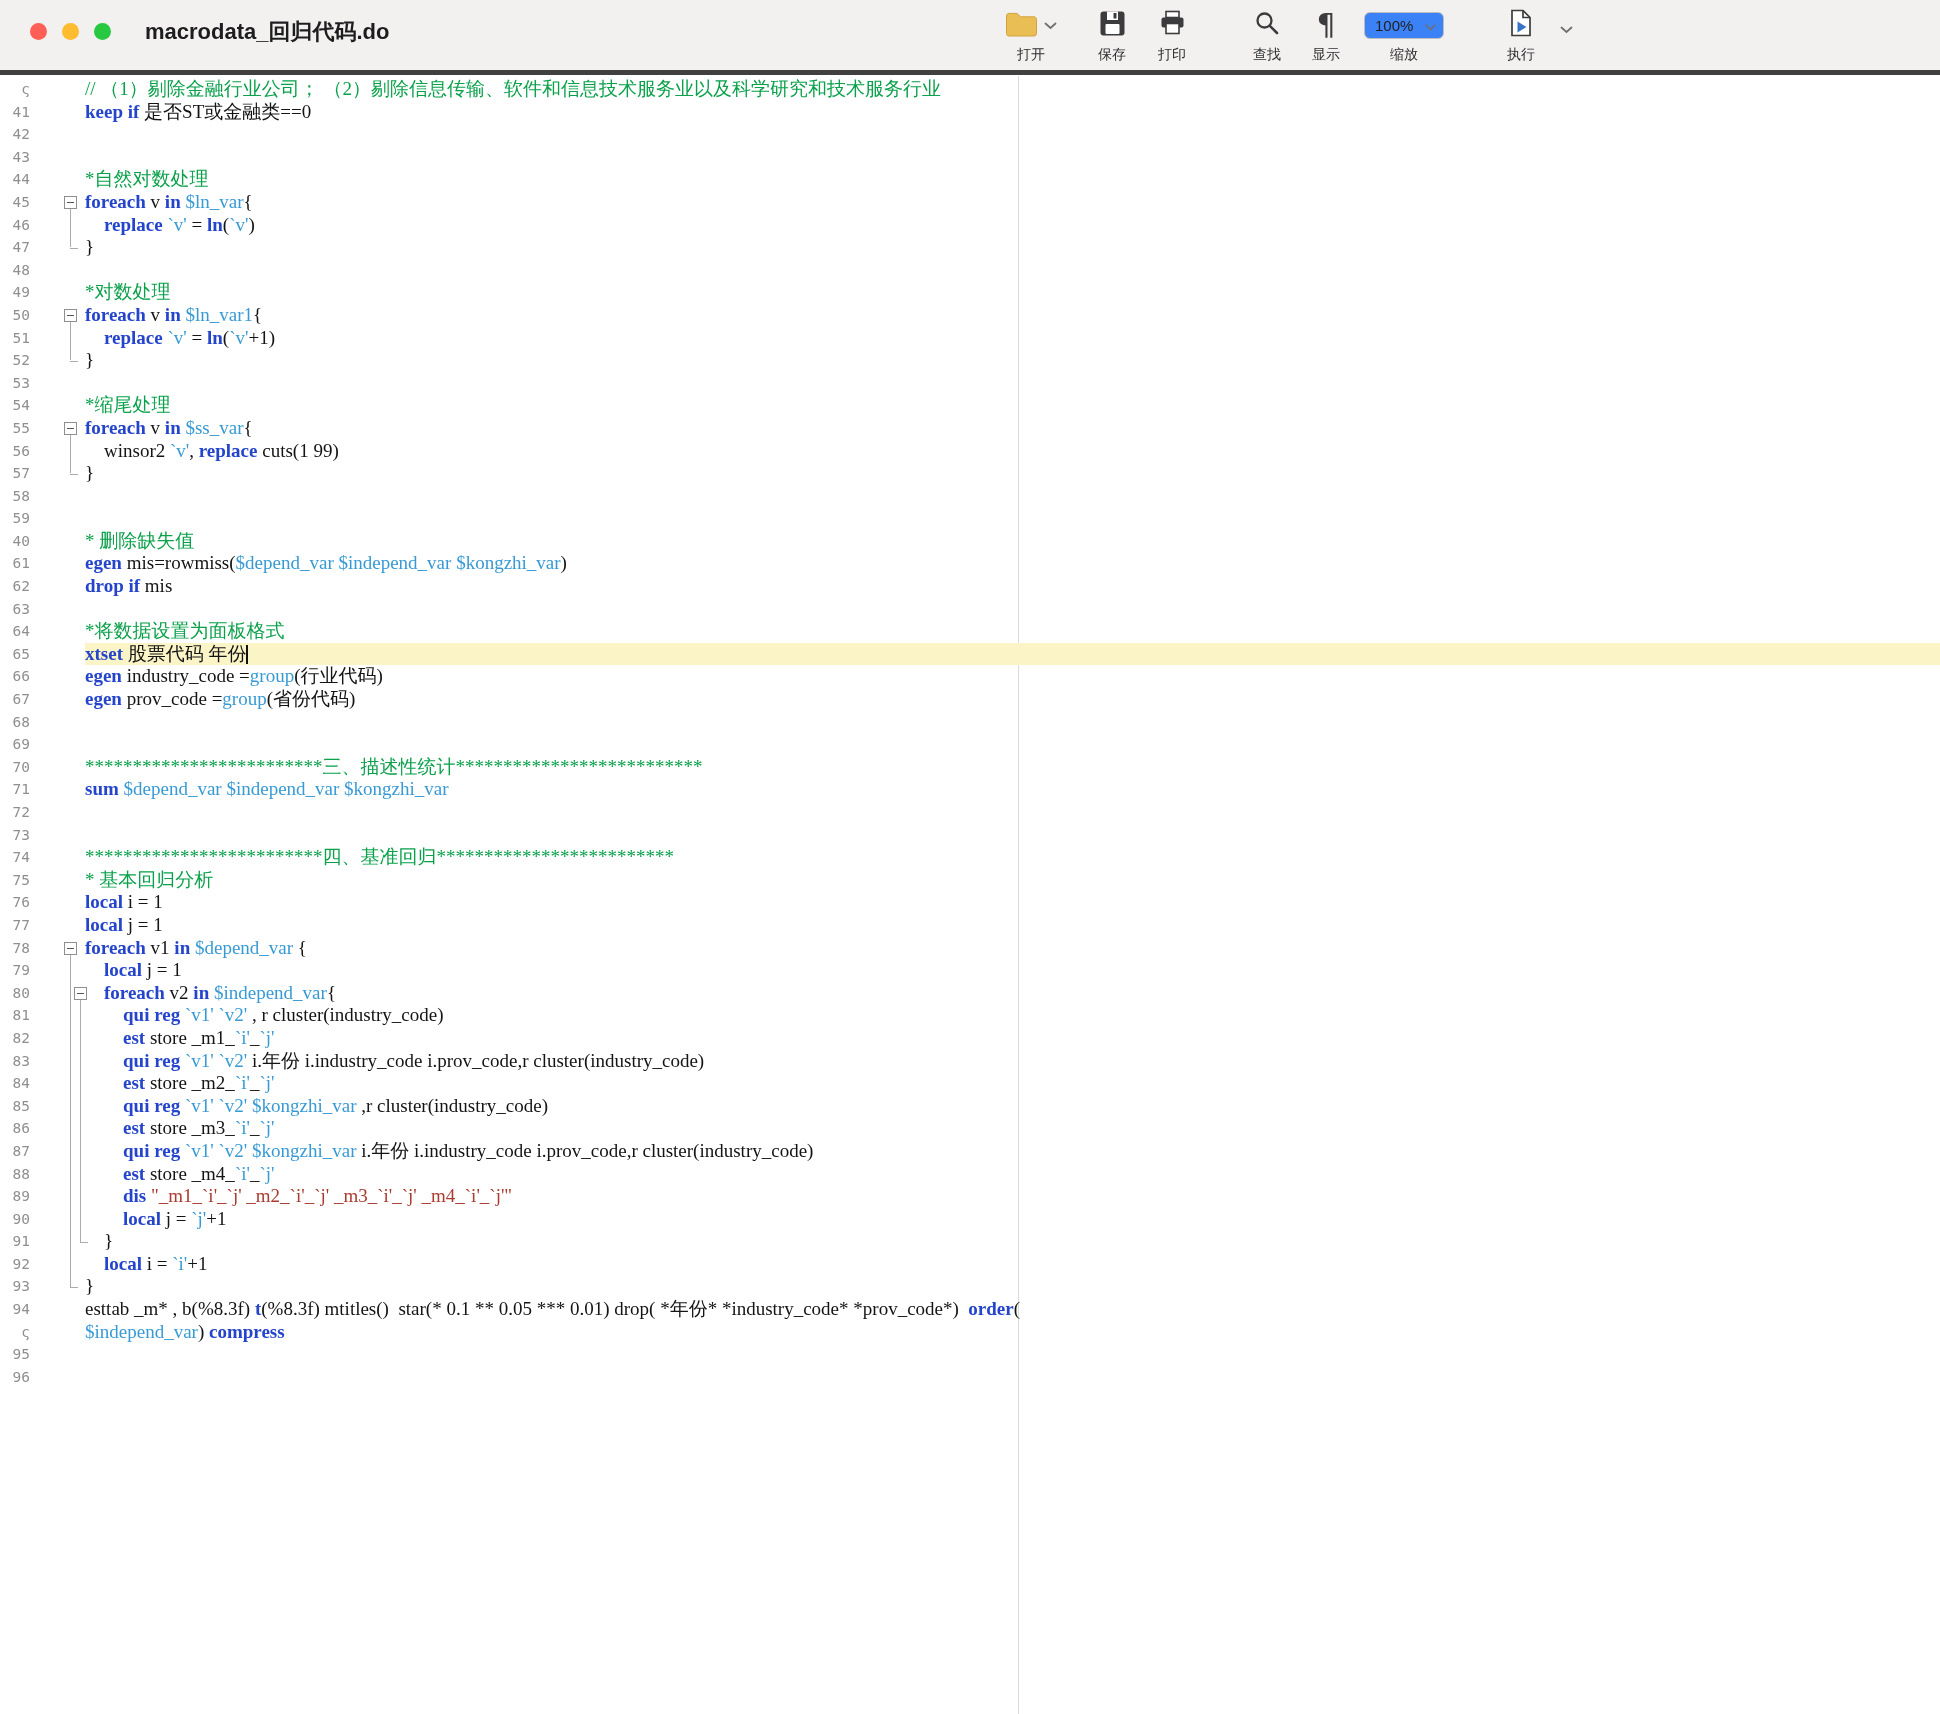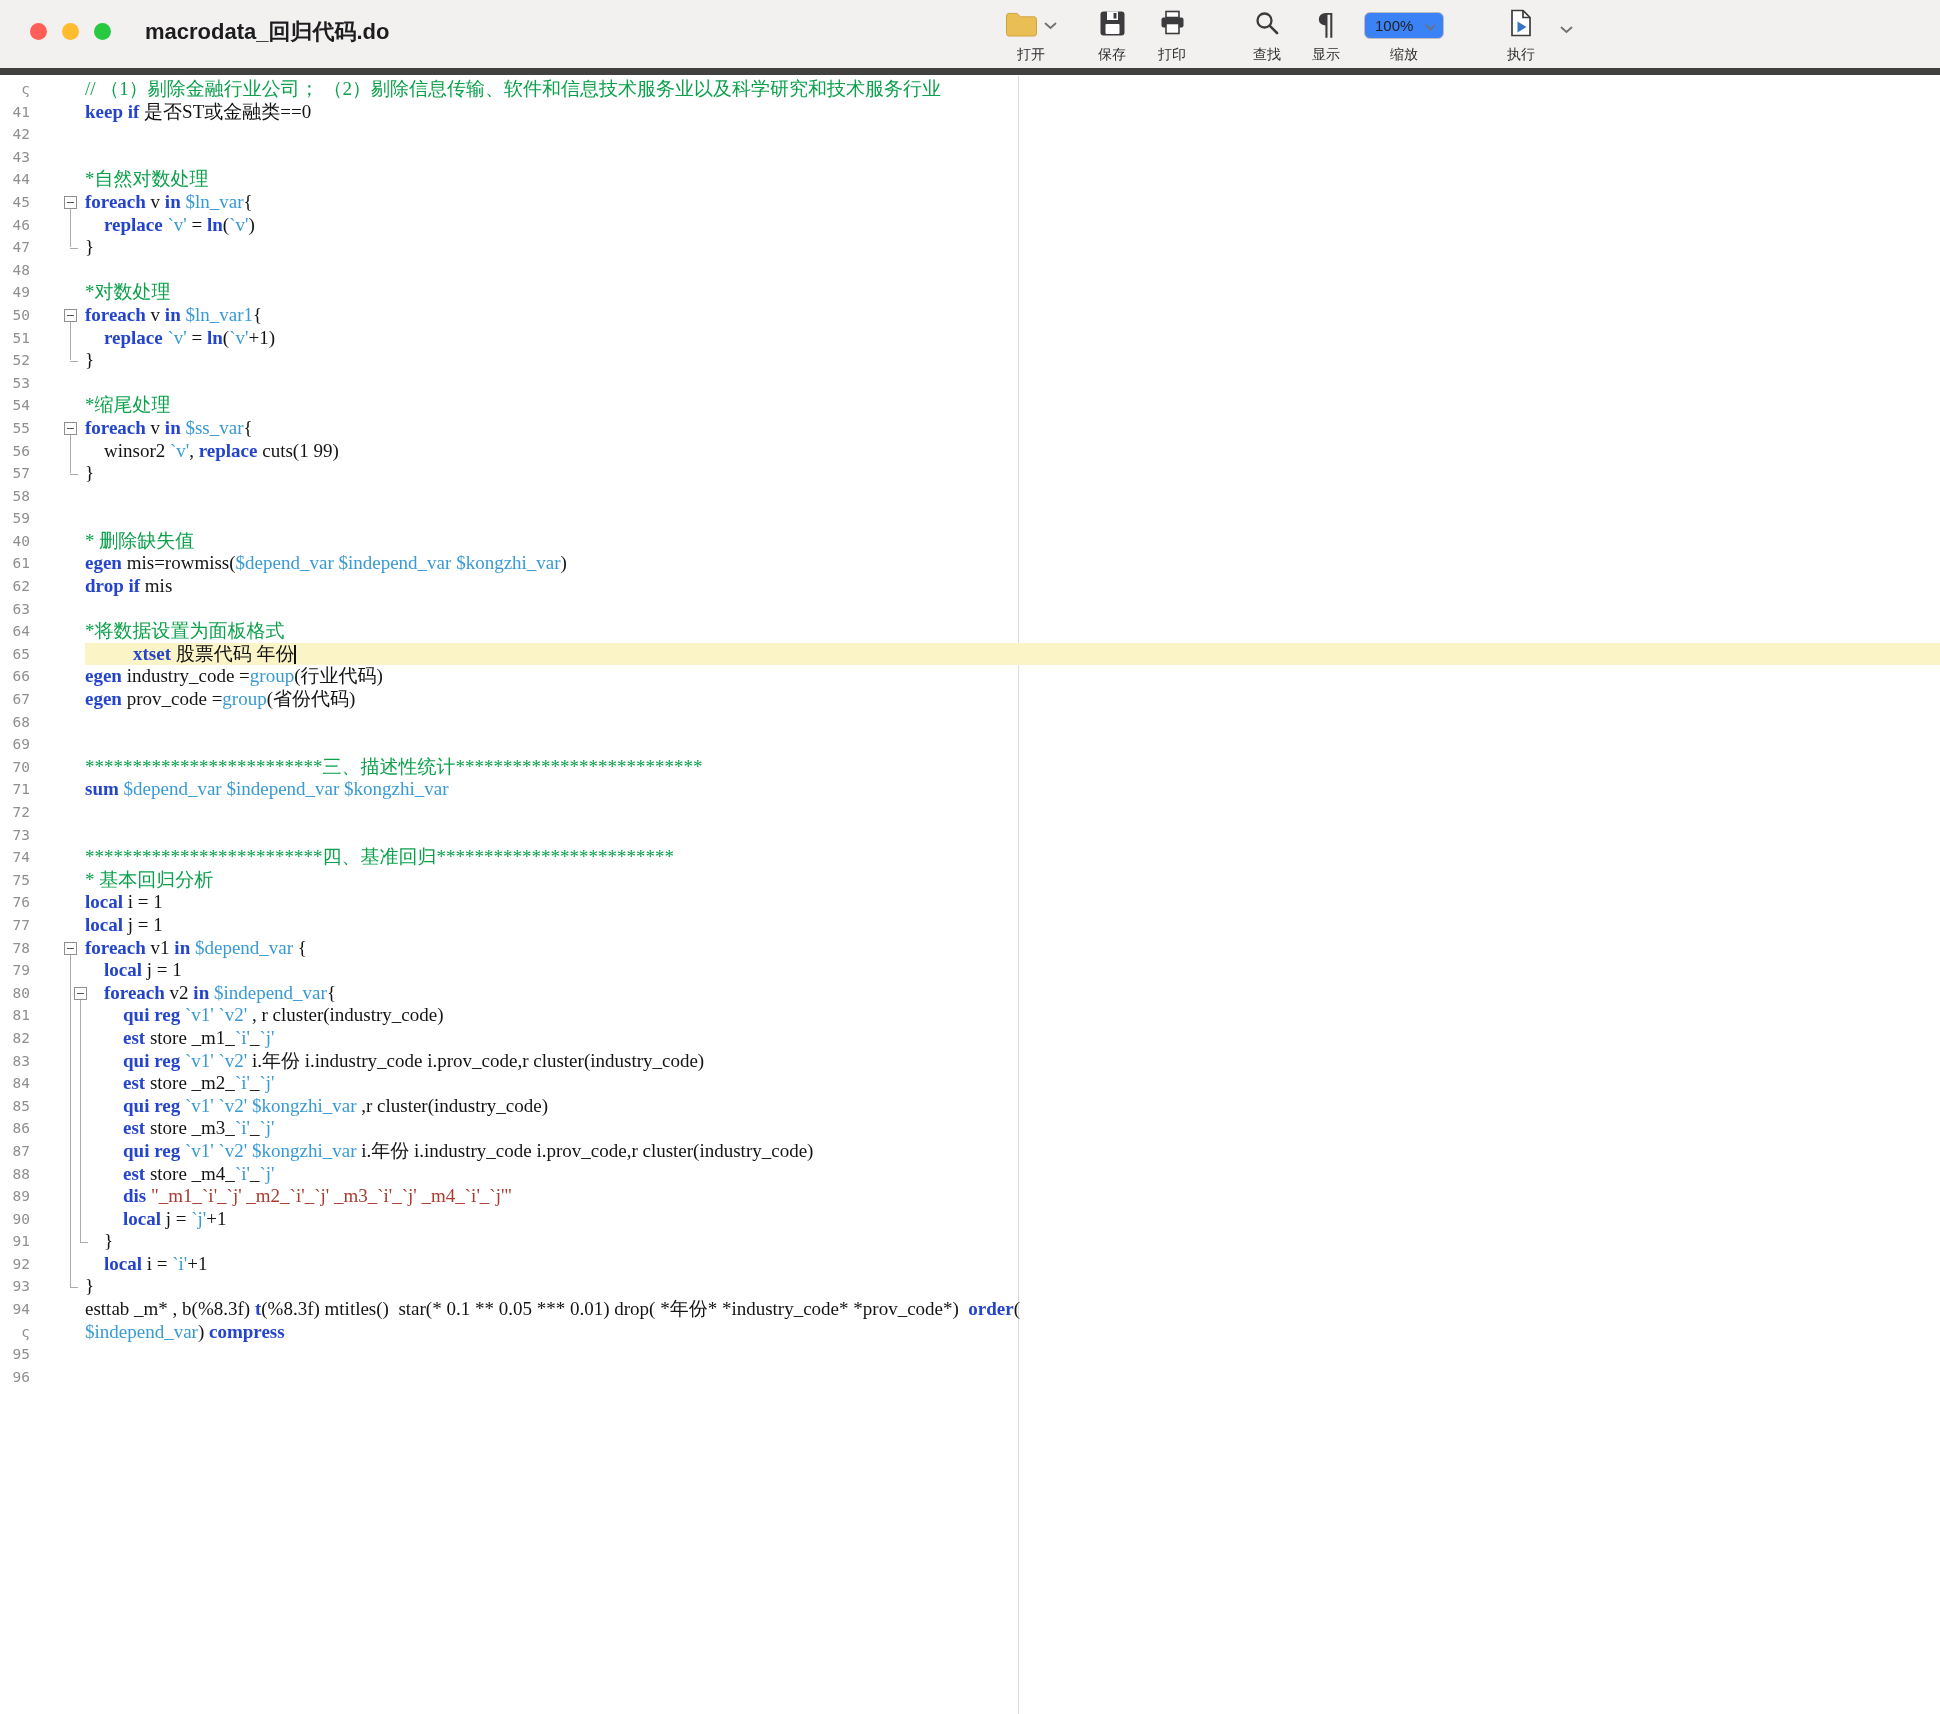--- a/index.html
+++ b/index.html
@@ -2,21 +2,21 @@
 <html style="--keyword: #2444cc; --macro: #389ad5; --comment: #0ba14b; --string: #aa3b30; --current_line: #faf4c6;"><head>
 <meta charset="utf-8">
 <style>
   html,body{margin:0;padding:0;}
   body{
     width:1940px;height:1714px;position:relative;overflow:hidden;
     background:#ffffff;font-family:"Liberation Sans",sans-serif;
   }
   
   .toolbar{position:absolute;left:0;top:0;width:1940px;height:75px;
-    background:#f2f1ef;border-bottom:7px solid #404040;box-sizing:border-box;}
+    background:#f2f1ef;border-bottom:5px solid #404040;box-sizing:border-box;}
   .tl{position:absolute;top:23px;width:17px;height:17px;border-radius:50%;}
   .tl.red{left:30px;background:#ff5f57;}
   .tl.yel{left:62px;background:#febc2e;}
   .tl.grn{left:94px;background:#28c840;}
   .wtitle{position:absolute;left:145px;top:17px;font-size:22px;font-weight:bold;color:#1d1d1f;white-space:nowrap;}
   .tbtn{position:absolute;top:5px;text-align:center;}
   .tbtn .ic{height:40px;display:flex;align-items:center;justify-content:center;gap:6px;}
   .tbtn .lbl{font-size:14px;color:#2e2e30;margin-top:1px;white-space:nowrap;}
   .zoombox{width:80px;height:27px;border:1px solid #bfbebc;border-radius:6px;background:#3b82f6;
     display:flex;align-items:center;justify-content:space-between;padding:0 7px 0 10px;box-sizing:border-box;
@@ -26,21 +26,21 @@
   
   .editor{position:absolute;left:0;top:76px;width:1940px;height:1638px;background:#fff;overflow:hidden;}
   .vguide{position:absolute;left:1018px;top:0;height:100%;width:1px;background:#dbdbda;}
   #rows{position:absolute;left:0;top:2px;width:1940px;}
   .row{display:flex;height:22.6px;position:relative;}
   .gut{flex:none;width:30px;text-align:right;font-family:"DejaVu Sans Mono","Liberation Mono",monospace;
     font-size:14.5px;color:#8f8f8f;line-height:22.6px;}
   .foldcol{flex:none;width:55px;}
   .code{flex:1;font-family:Liberation Serif, serif;font-size:19px;
     line-height:22.6px;white-space:pre;color:#141414;}
-  .row.cur .code{background:var(--current_line,#faf4c6);padding-left:48px;}
+  .row.cur .code{background:var(--current_line,#faf4c6);}
   .k{color:var(--keyword,#2444cc);font-weight:bold;}
   .m{color:var(--macro,#389ad5);margin-top:12px;}
   .c{color:var(--comment,#0ba14b);}
   .s{color:var(--string,#aa3b30);}
   .caret{display:inline-block;width:2px;height:19px;background:#111;vertical-align:-4px;}
   .fbox{position:absolute;width:13px;height:13px;border:1px solid #8f8f8f;background:#fff;box-sizing:border-box;}
   .fbox::after{content:"";position:absolute;left:2px;right:2px;top:5px;height:1px;background:#555;}
   .fline{position:absolute;width:1px;background:#ababab;}
   .fcorner{position:absolute;height:1px;background:#ababab;}
 </style>

